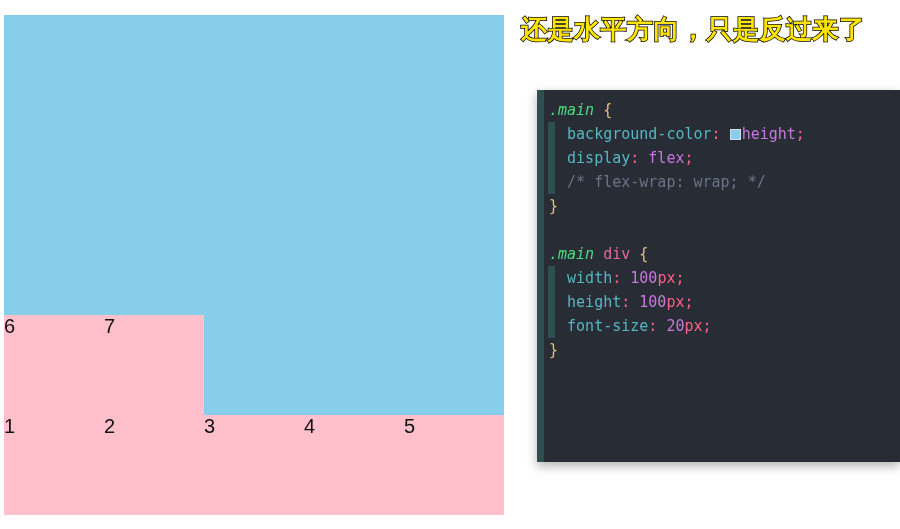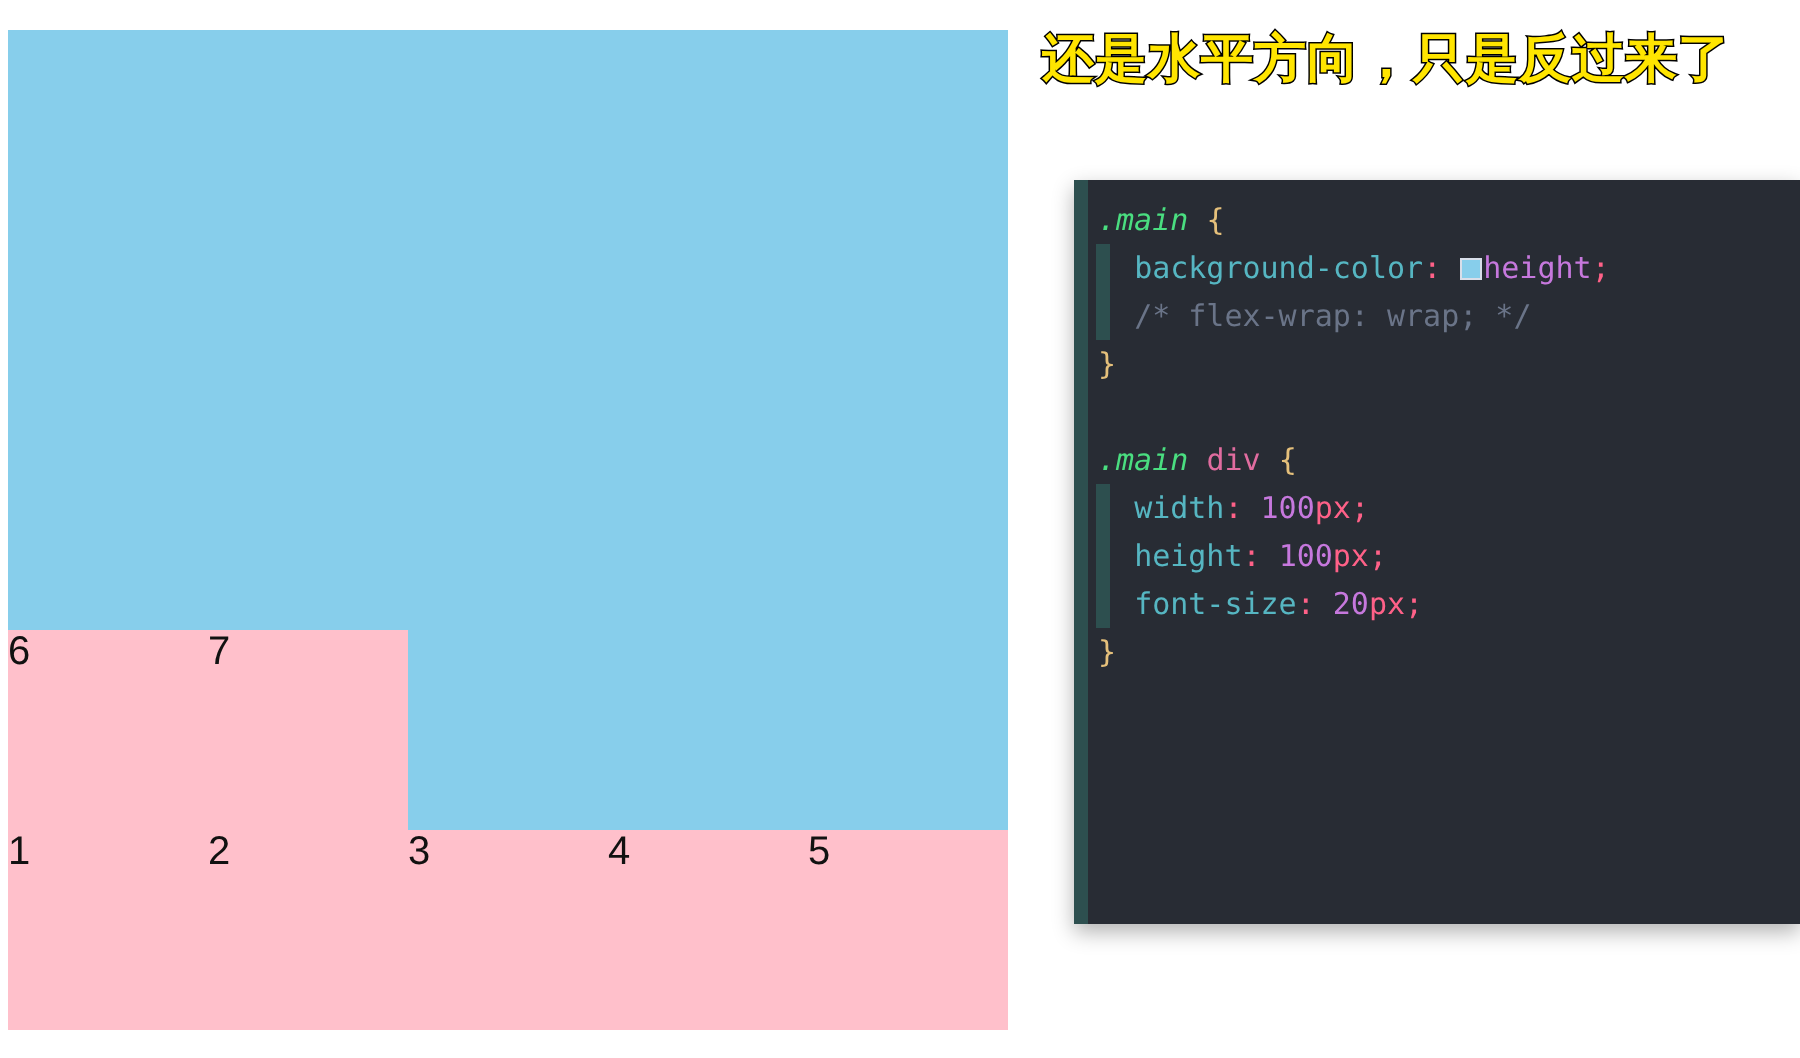--- a/index.html
+++ b/index.html
@@ -149,20 +149,21 @@
   <div id="heading"><span>还是水平方向，只是反过来了</span><br></div>
 
   <div id="code-panel">
 
     <div class="code-line"><span class="t-sel">.main</span><span class="t-plain"> </span><span class="t-brace">{</span></div>
 
 
 
     <div class="code-line indent-guide">  <span class="t-prop">background-color</span><span class="t-punct">:</span> <span class="swatch" style="background:#87CEEB"></span><span class="t-val">height</span><span class="t-punct">;</span></div>
 
+    <div class="code-line indent-guide">  <span class="t-prop">display</span><span class="t-punct">:</span> <span class="t-keyword">flex</span><span class="t-punct">;</span></div>
 
     <div class="code-line indent-guide">  <span class="t-comment">/* flex-wrap: wrap; */</span></div>
 
 
     <div class="code-line"><span class="t-brace">}</span></div>
 
     <div class="code-line blank"></div>
 
     <div class="code-line"><span class="t-sel">.main</span> <span class="t-tag">div</span> <span class="t-brace">{</span></div>
 

